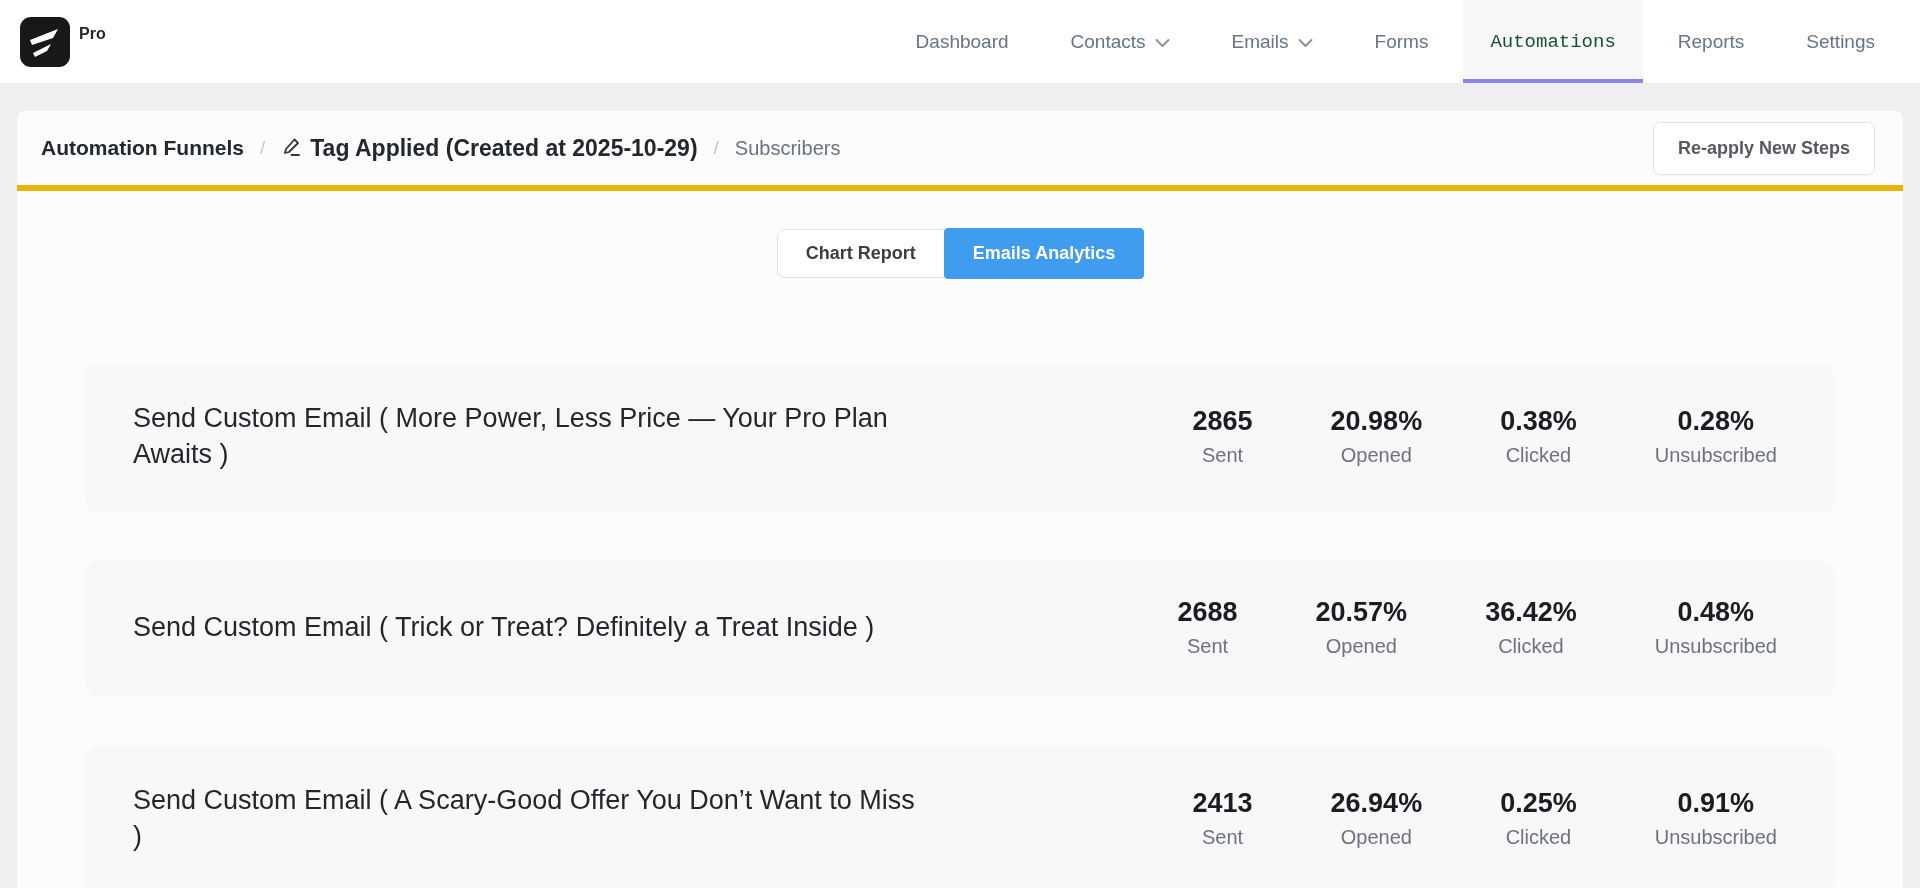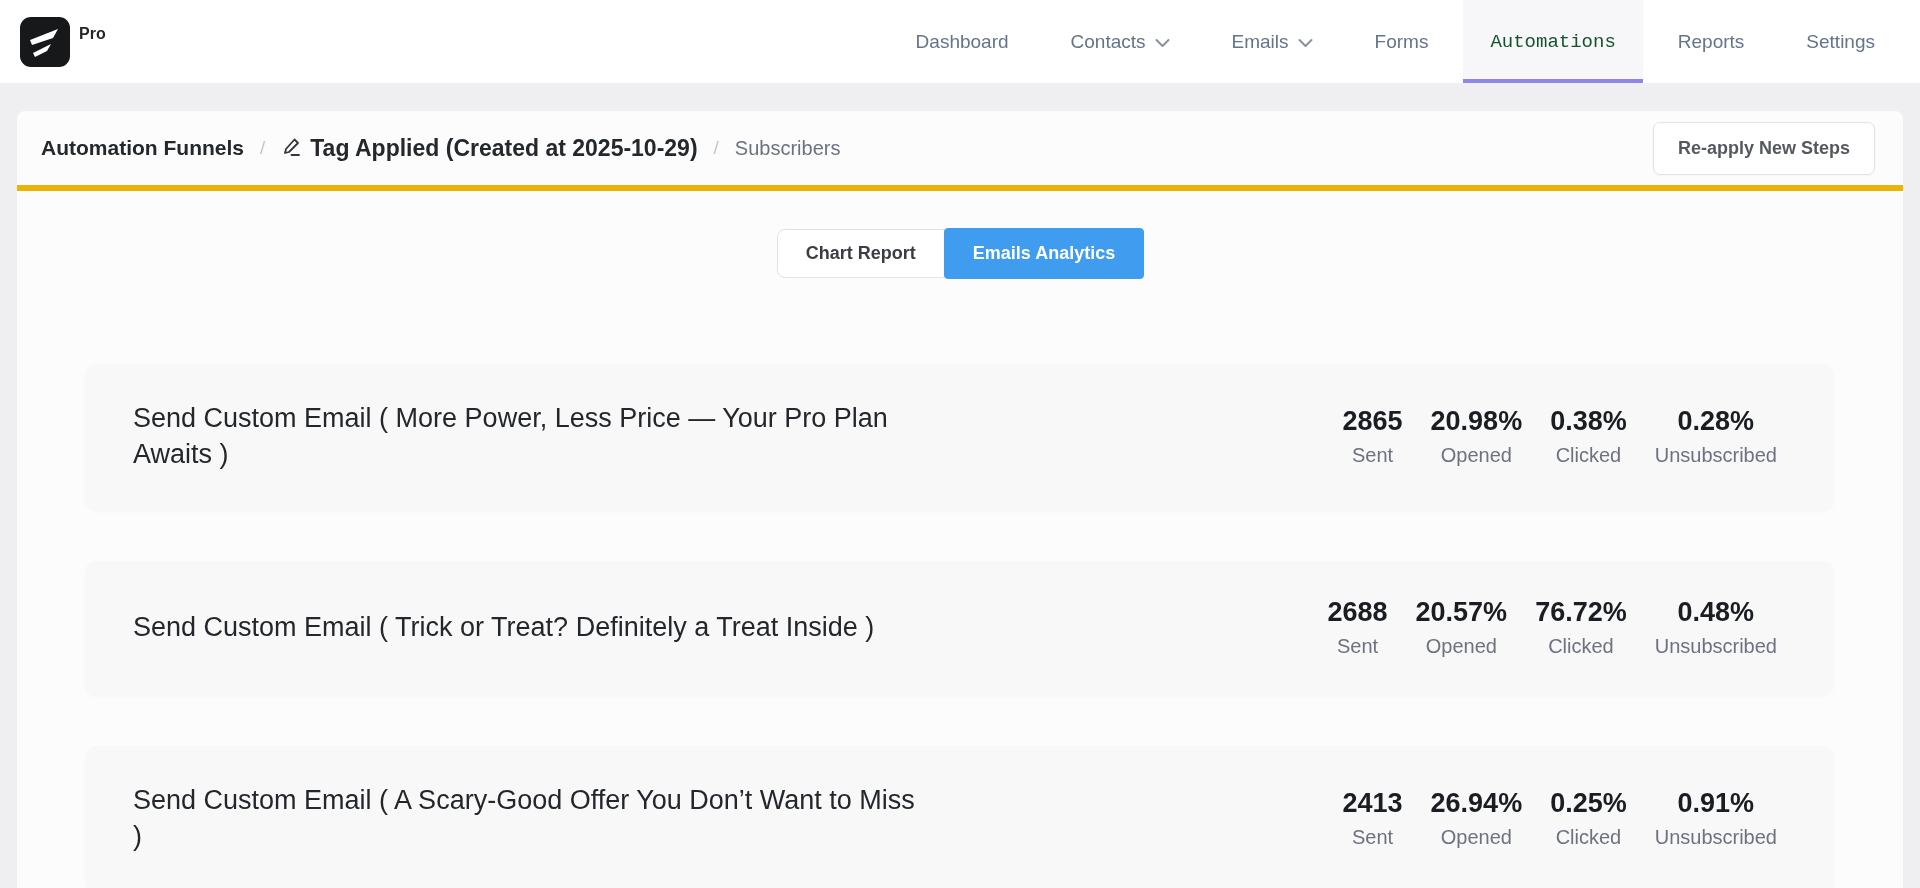--- a/index.html
+++ b/index.html
@@ -99,21 +99,21 @@
     margin-bottom: 52px;
     box-shadow: 0 2px 5px rgba(0,0,0,0.03);
   }
   .email-title {
     flex: 0 1 790px;
     font-size: 27px; font-weight: 400; color: #23272c;
     line-height: 1.35;
   }
   .email-stats {
     margin-left: auto;
-    display: flex; gap: 28px;
+    display: flex; gap: 78px;
     text-align: center;
     justify-content: flex-end;
   }
   .stat-value { font-size: 27px; font-weight: 700; color: #1a1d21; }
   .stat-label { font-size: 20px; color: #6d7280; margin-top: 7px; }
 </style>
 </head>
 <body>
 
 <header class="navbar">
@@ -220,21 +220,21 @@
     <div class="email-stats">
           <div class="stat">
     <div class="stat-value">2688</div>
     <div class="stat-label">Sent</div>
   </div>
           <div class="stat">
     <div class="stat-value">20.57%</div>
     <div class="stat-label">Opened</div>
   </div>
           <div class="stat">
-    <div class="stat-value">76.72%</div>
+    <div class="stat-value">36.42%</div>
     <div class="stat-label">Clicked</div>
   </div>
           <div class="stat">
     <div class="stat-value">0.48%</div>
     <div class="stat-label">Unsubscribed</div>
   </div>
         </div>
   </section>
       <section class="email-card">
     <div class="email-title">Send Custom Email ( A Scary-Good Offer You Don’t Want to Miss )</div>

